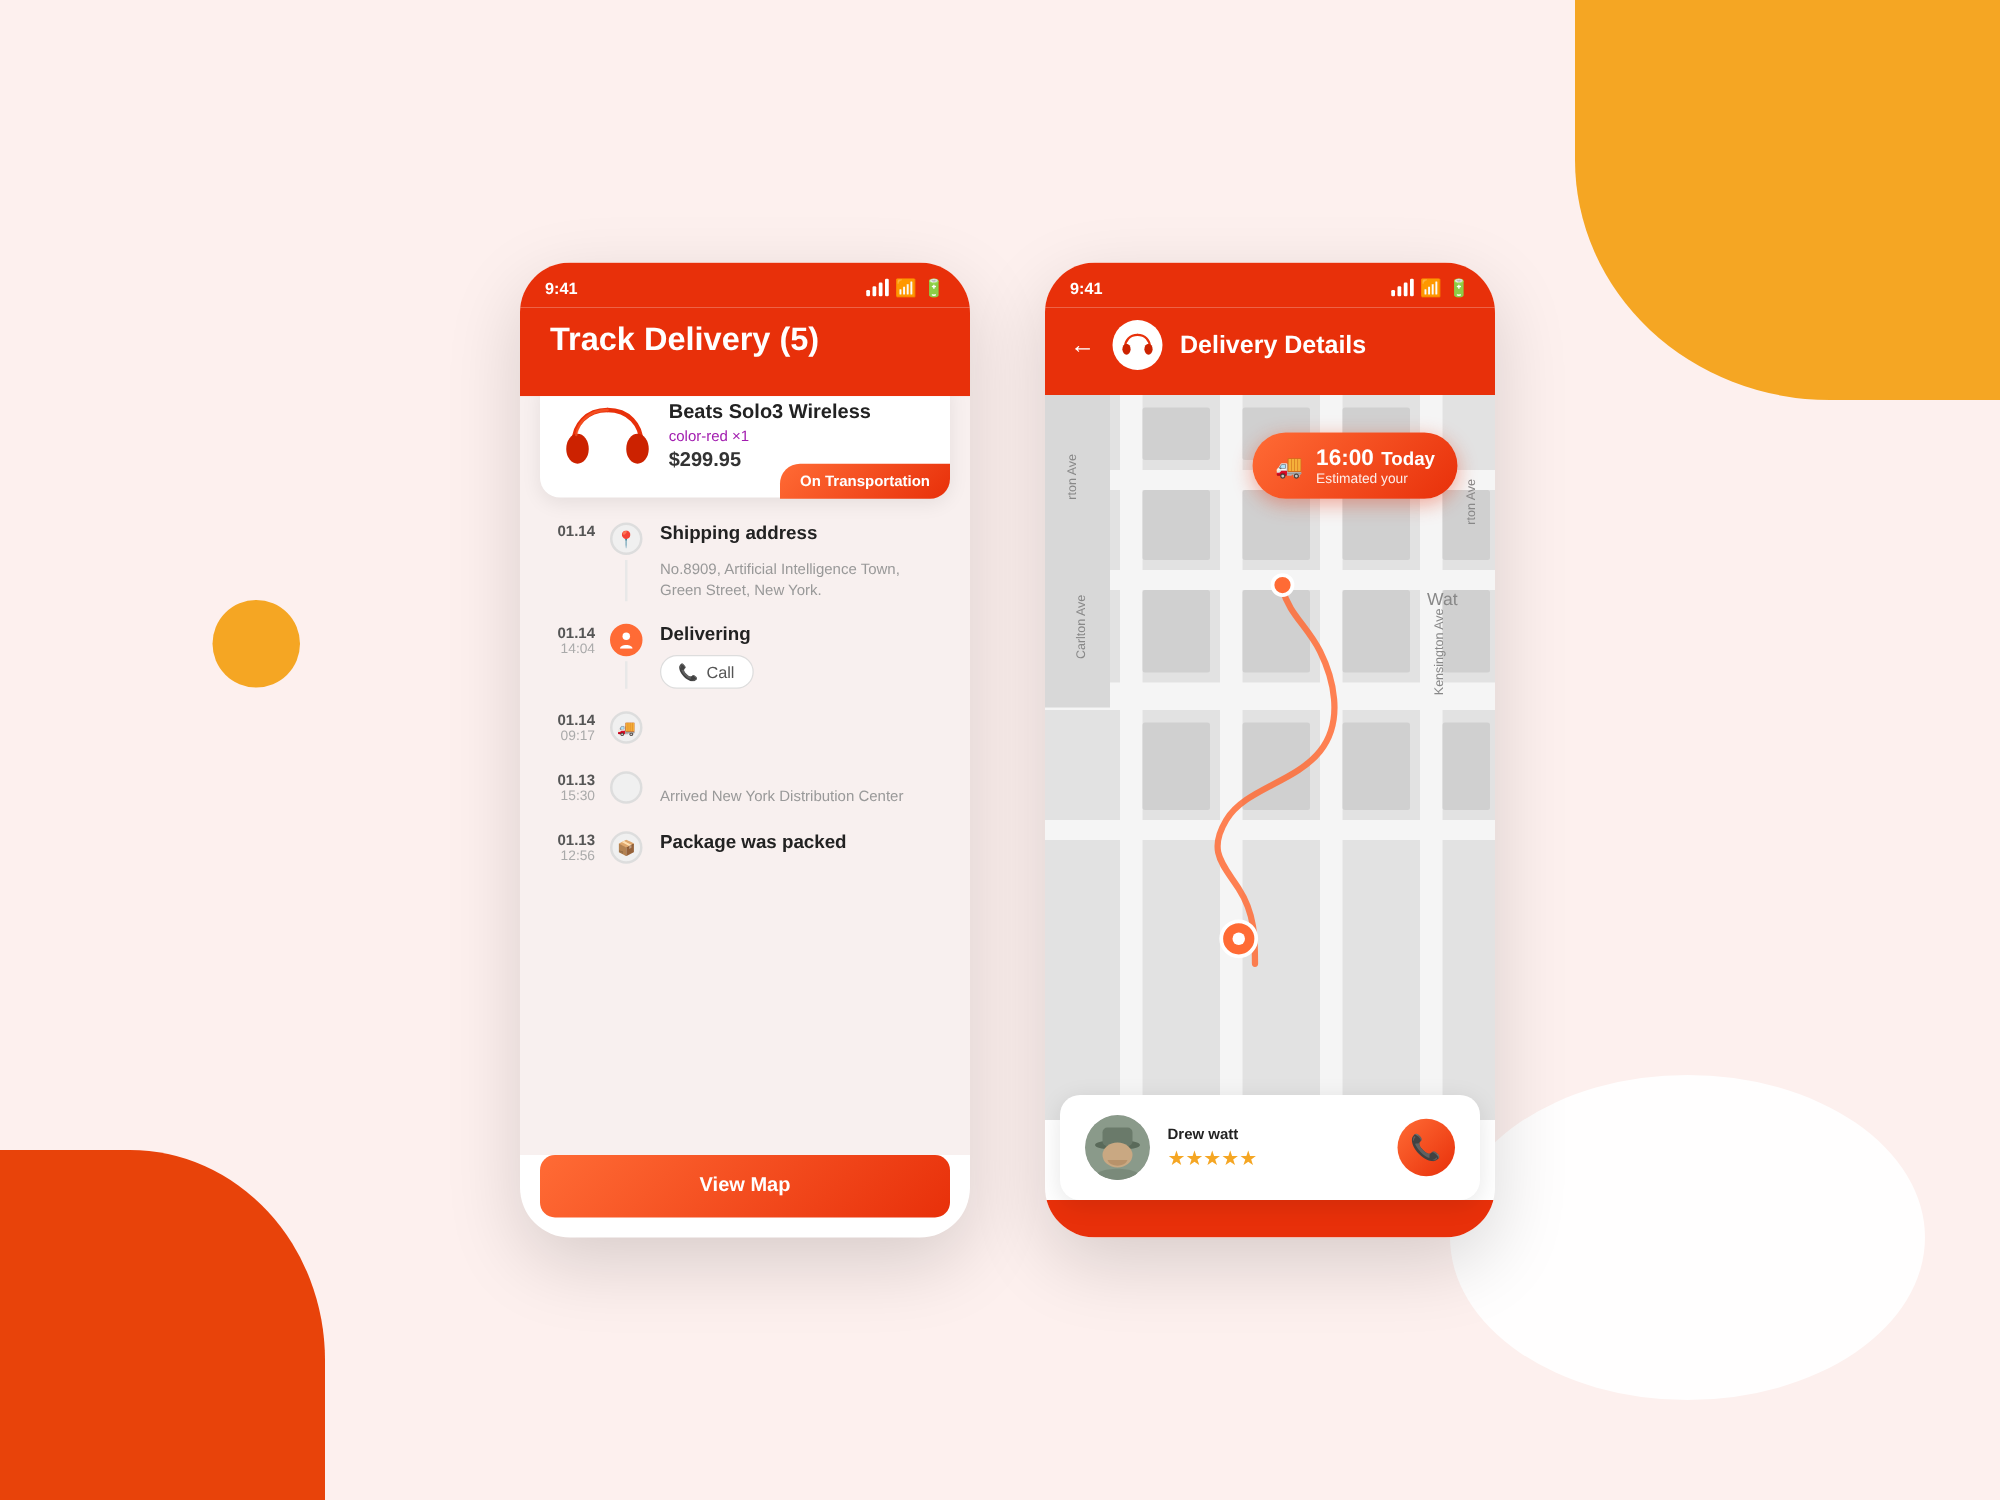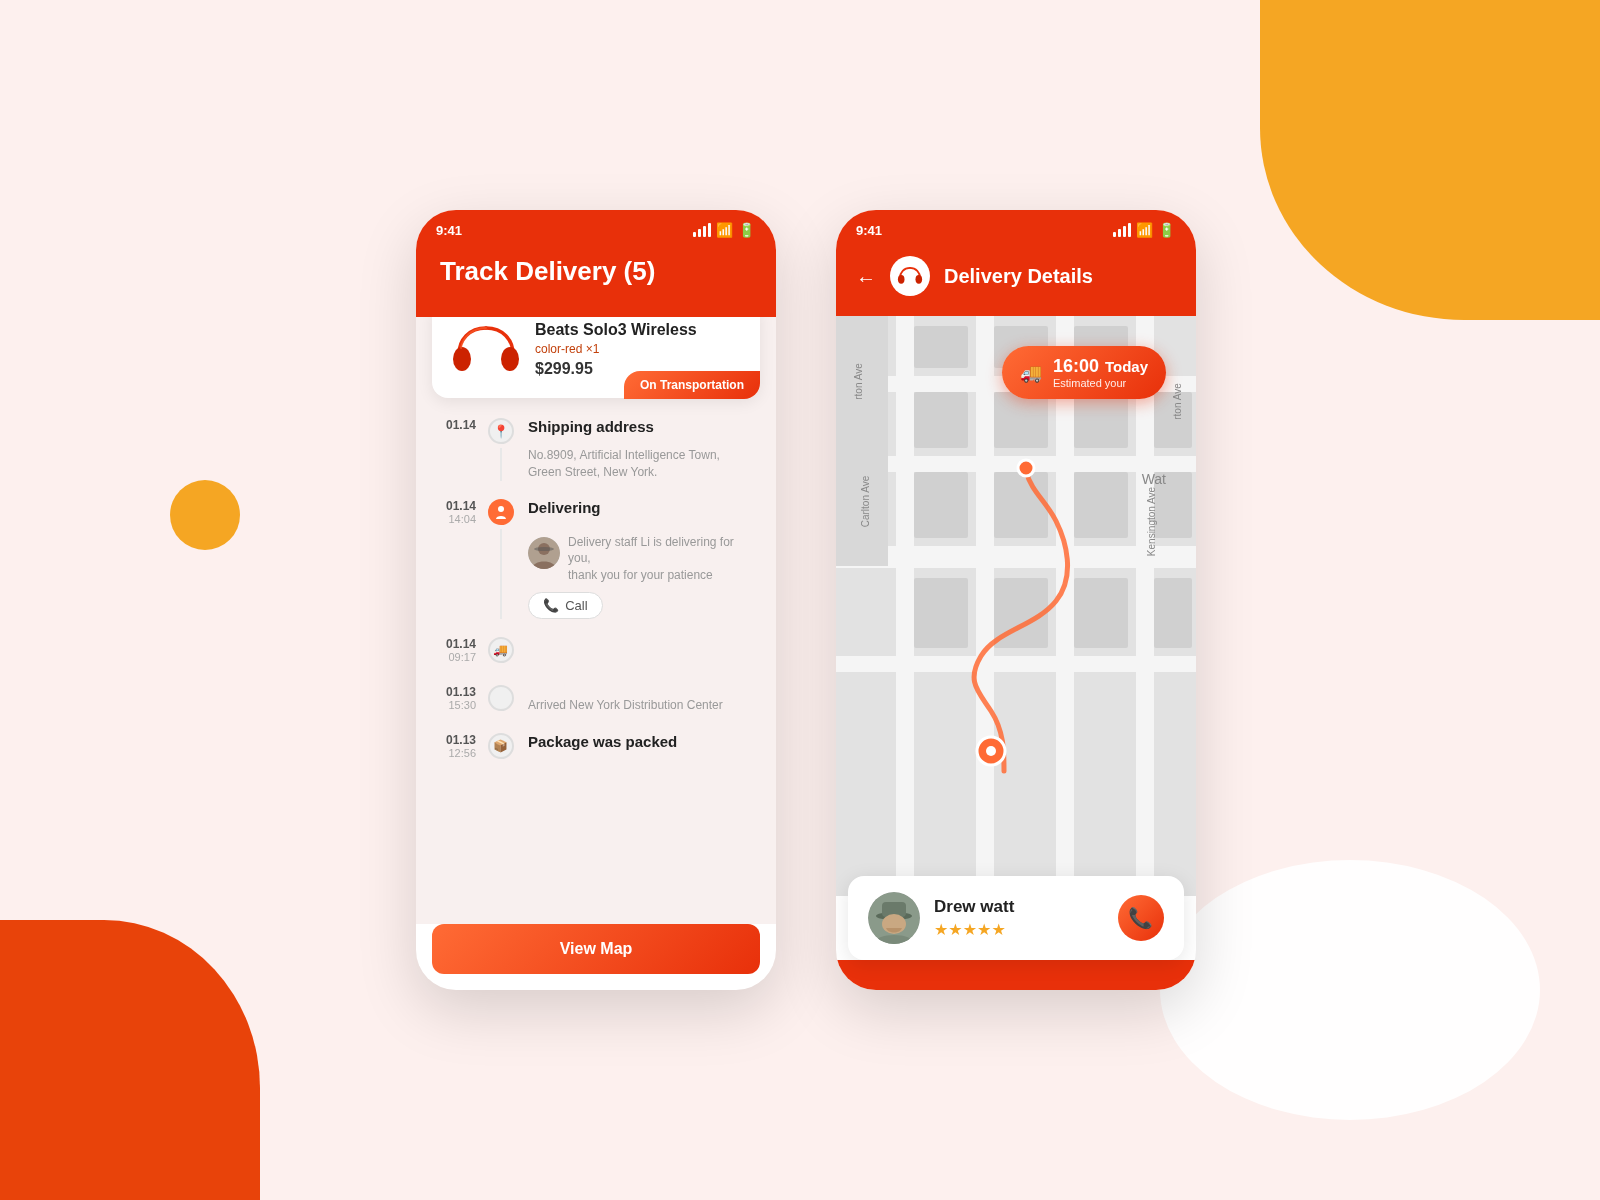--- a/index.html
+++ b/index.html
@@ -142,21 +142,21 @@
       flex: 1;
       padding-left: 12px;
     }
     .product-name {
       font-size: 16px;
       font-weight: 700;
       color: #222;
     }
     .product-variant {
       font-size: 12px;
-      color: #c2410c;
+      color: #a21caf;
       margin-top: 3px;
     }
     .product-price {
       font-size: 16px;
       font-weight: 600;
       color: #333;
       margin-top: 4px;
     }
     .on-transport-badge {
       position: absolute;
@@ -372,21 +372,21 @@
       height: 52px;
       border-radius: 50%;
       background: #ccc;
       overflow: hidden;
       flex-shrink: 0;
     }
     .driver-info {
       flex: 1;
     }
     .driver-name {
-      font-size: 17px;
+      font-size: 12px;
       font-weight: 700;
       color: #222;
     }
     .stars {
       color: #f5a623;
       font-size: 16px;
       margin-top: 3px;
     }
     .call-circle-btn {
       width: 46px;
@@ -484,31 +484,20 @@
             <div class="timeline-dot person" style="font-size:13px;background:#ff6b35;border-color:#ff6b35;">
               <svg width="14" height="14" viewBox="0 0 14 14">
                   <circle cx="7" cy="4" r="3" fill="white"></circle>
                   <path d="M2 14 C2 10 12 10 12 14" fill="white"></path>
                 </svg>
             </div>
             <div class="timeline-line"></div>
           </div>
           <div class="timeline-content">
             <div class="timeline-title">Delivering</div>
-            <div class="delivery-staff-row">
-              <div class="staff-avatar">
-                <svg width="32" height="32" viewBox="0 0 32 32">
-                  <circle cx="16" cy="16" r="16" fill="#b0a090"></circle>
-                  <circle cx="16" cy="12" r="6" fill="#8a7060"></circle>
-                  <path d="M4 32 C4 22 28 22 28 32" fill="#8a7060"></path>
-                  <rect x="6" y="10" width="20" height="4" rx="10" fill="#555" opacity="0.5"></rect>
-                </svg>
-              </div>
-              <div class="timeline-sub">Delivery staff Li is delivering for you,<br>thank you for your patience</div>
-            </div>
             <div class="call-btn">
               <span>📞</span>
               <span>Call</span>
             </div>
           </div>
         </div>
 
         <div class="timeline-item">
           <div class="timeline-date">
             <div class="timeline-date-main">01.14</div>

